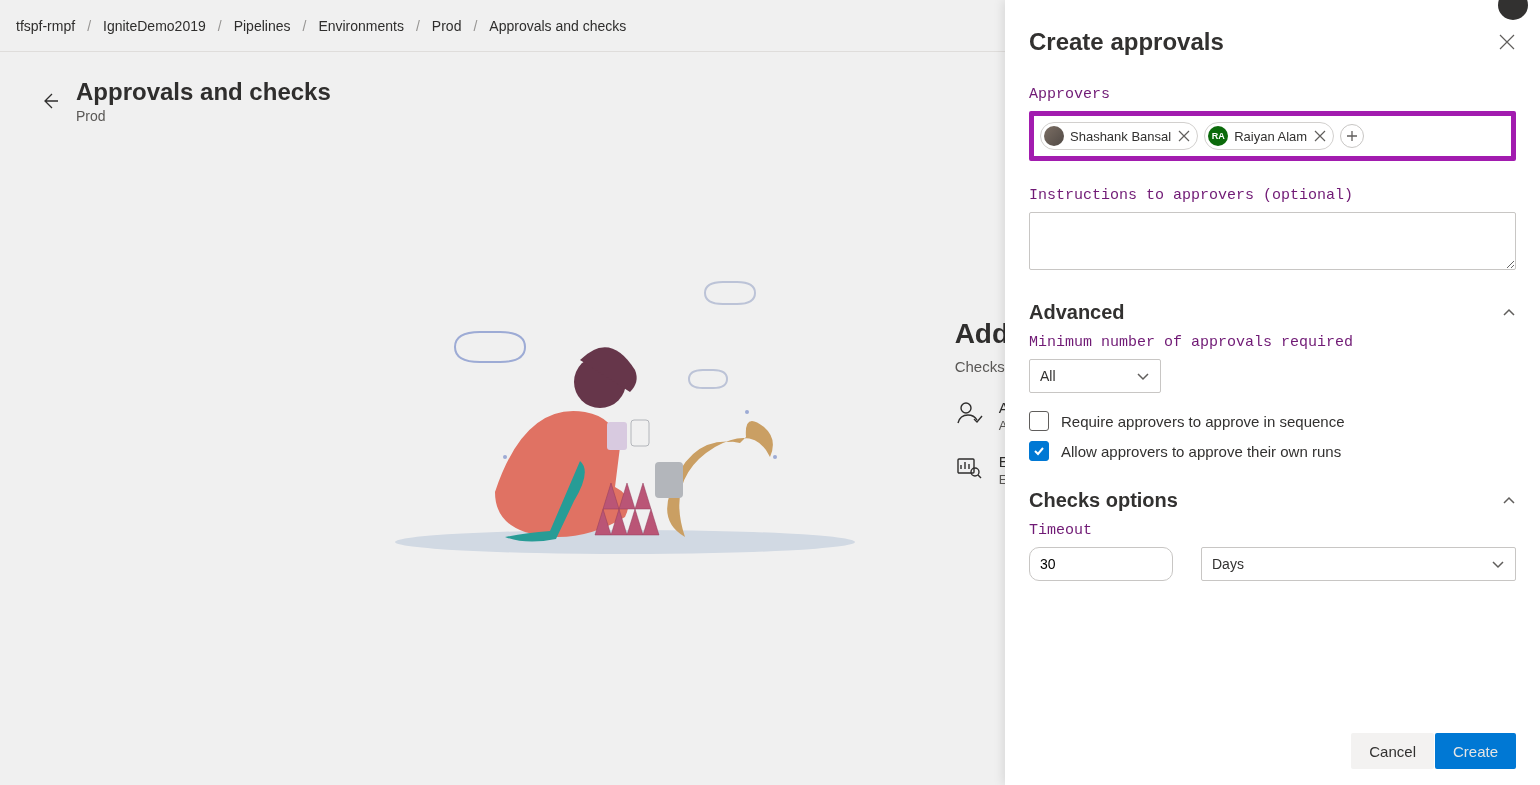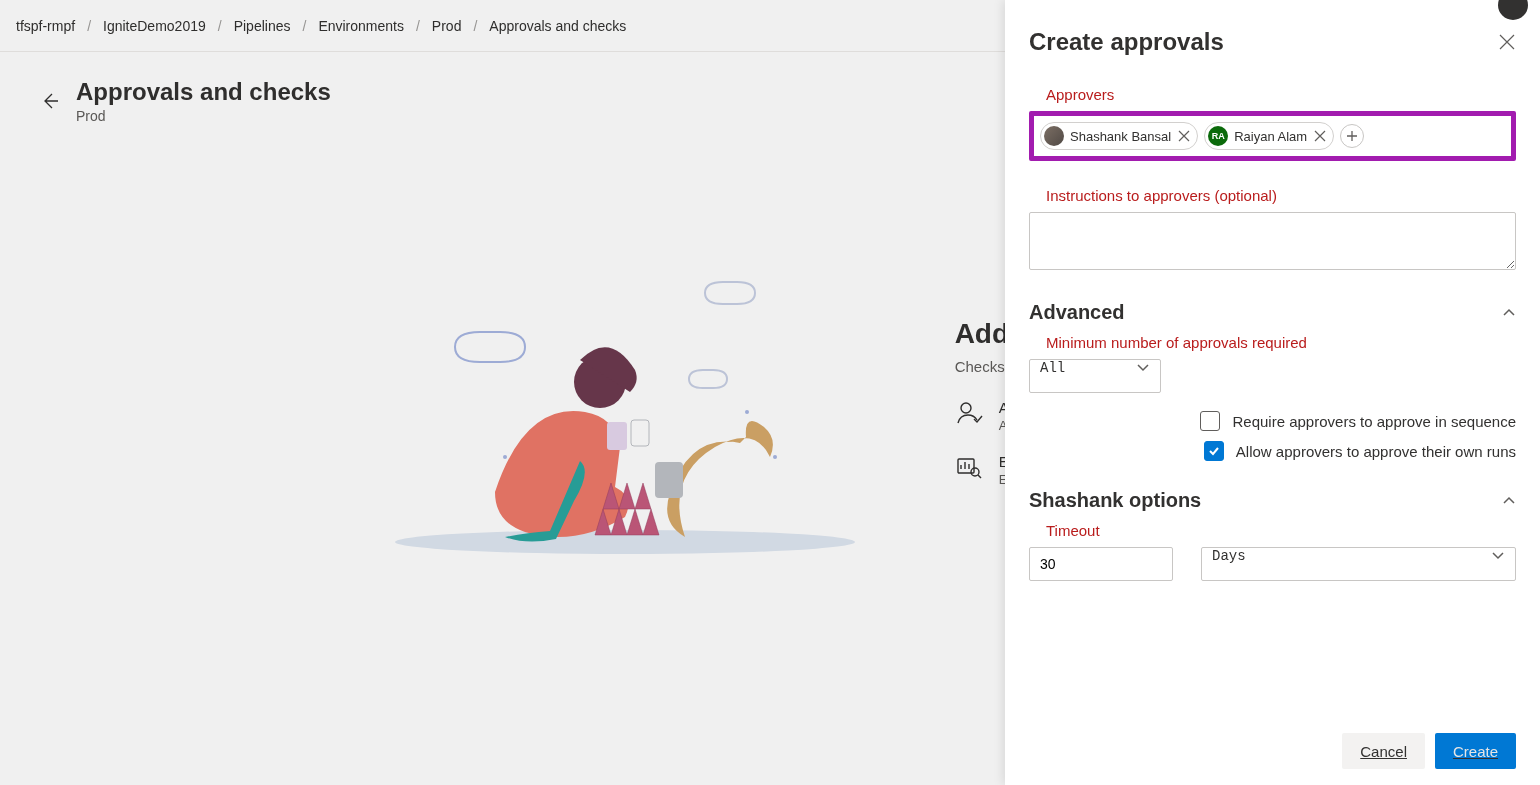--- a/index.html
+++ b/index.html
@@ -69,21 +69,21 @@
     padding: 28px 24px 12px 24px;
   }
   .panel-head h1 { font-size:24px; font-weight:600; }
   .panel-body {
     flex:1; overflow-y:auto;
     padding: 8px 24px 16px 24px;
   }
   .panel-body::-webkit-scrollbar { width:10px; }
   .panel-body::-webkit-scrollbar-thumb { background:#c8c6c4; }
   .panel-body::-webkit-scrollbar-track { background:#f3f2f1; }
-  .field-label { font-size:15px; color:#b91c1c; margin: 10px 17px 8px; }
+  .field-label { font-size:15px; color:#701a75; margin: 10px 0 8px; font-family: Liberation Mono, monospace; }
   .approver-box {
     border:5px solid #a21caf; border-radius:2px;
     padding:6px; display:flex; gap:6px; align-items:center; flex-wrap:wrap;
     min-height:38px;
   }
   .chip {
     display:flex; align-items:center; gap:6px;
     border:1px solid #d2d0ce; border-radius:16px;
     padding:2px 6px 2px 3px; height:28px;
     font-size:13px; background:#fff;
@@ -106,43 +106,42 @@
     width:100%; min-height:58px; padding:8px; font-family:inherit;
     font-size:14px; resize:vertical;
   }
   .section-head {
     display:flex; justify-content:space-between; align-items:center;
     cursor:pointer; margin-top:28px; margin-bottom:8px;
   }
   .section-head h3 { font-size:20px; font-weight:600; }
   .select {
     border:1px solid #c8c6c4; height:34px; border-radius:2px;
-    display:flex; justify-content:space-between;
-    padding:0 10px; cursor:pointer; font-size:14px;font-family:Liberation Mono, monospace;
+    display:flex; align-items:center; justify-content:space-between;
+    padding:0 10px; cursor:pointer; font-size:14px;
   }
   .select.small { width:132px; }
   .select.wide { flex:1;margin-left:16px; }
-  .checkbox-row { display:flex; align-items:center; gap:12px; margin:10px 0; font-size:15px;justify-content:flex-end; }
+  .checkbox-row { display:flex; align-items:center; gap:12px; margin:10px 0; font-size:15px; }
   .cb {
     width:20px; height:20px; border:1px solid #605e5c; border-radius:3px;
     display:flex; align-items:center; justify-content:center; cursor:pointer;
     flex-shrink:0;
   }
   .cb.checked { background:#0078d4; border-color:#0078d4; }
   .cb.checked svg { display:block; }
   .cb svg { display:none; }
   .num-input {
     border:1px solid #c8c6c4; height:34px; width:144px; padding:5px 10px;
-    font-size:14px; border-radius:2px;
+    font-size:14px; border-radius:10px;
   }
   .timeout-row { display:flex; gap:12px; }
   .panel-foot {
-    display:flex; justify-content:flex-end; gap:10px;
+    display:flex; justify-content:flex-end; gap:1px;
     padding:16px 24px;
-    text-decoration:underline;
   }
   .btn {
     height:36px; padding:0 18px; border:none; border-radius:2px;
     font-size:15px; cursor:pointer;
   }
   .btn.secondary { background:#f3f2f1; color:#323130; }
   .btn.primary { background:#0078d4; color:#e5e5e5; }
   .chev { width:14px; height:14px; }
   .avatar-corner { position:absolute; top:-10px; right:12px; width:30px; height:30px; border-radius:50%; background:#323130; z-index:20;}
 </style>
@@ -300,21 +299,21 @@
     <div class="checkbox-row">
       <div class="cb checked">
         <svg width="12" height="12" viewBox="0 0 12 12" stroke="#fff" stroke-width="2" fill="none">
             <path d="M2 6 L5 9 L10 3"></path>
           </svg>
       </div>
       <span>Allow approvers to approve their own runs</span>
     </div>
 
     <div class="section-head">
-      <h3>Shashank options</h3>
+      <h3>Checks options</h3>
       <svg class="chev" viewBox="0 0 14 14" fill="none" stroke="#605e5c" stroke-width="1.5">
           <path d="M2 9 L7 4 L12 9"></path>
         </svg>
     </div>
 
     <div class="field-label">Timeout</div>
     <div class="timeout-row">
       <input class="num-input" value="30" style="">
       <div class="select wide">
         <span>Days</span>

